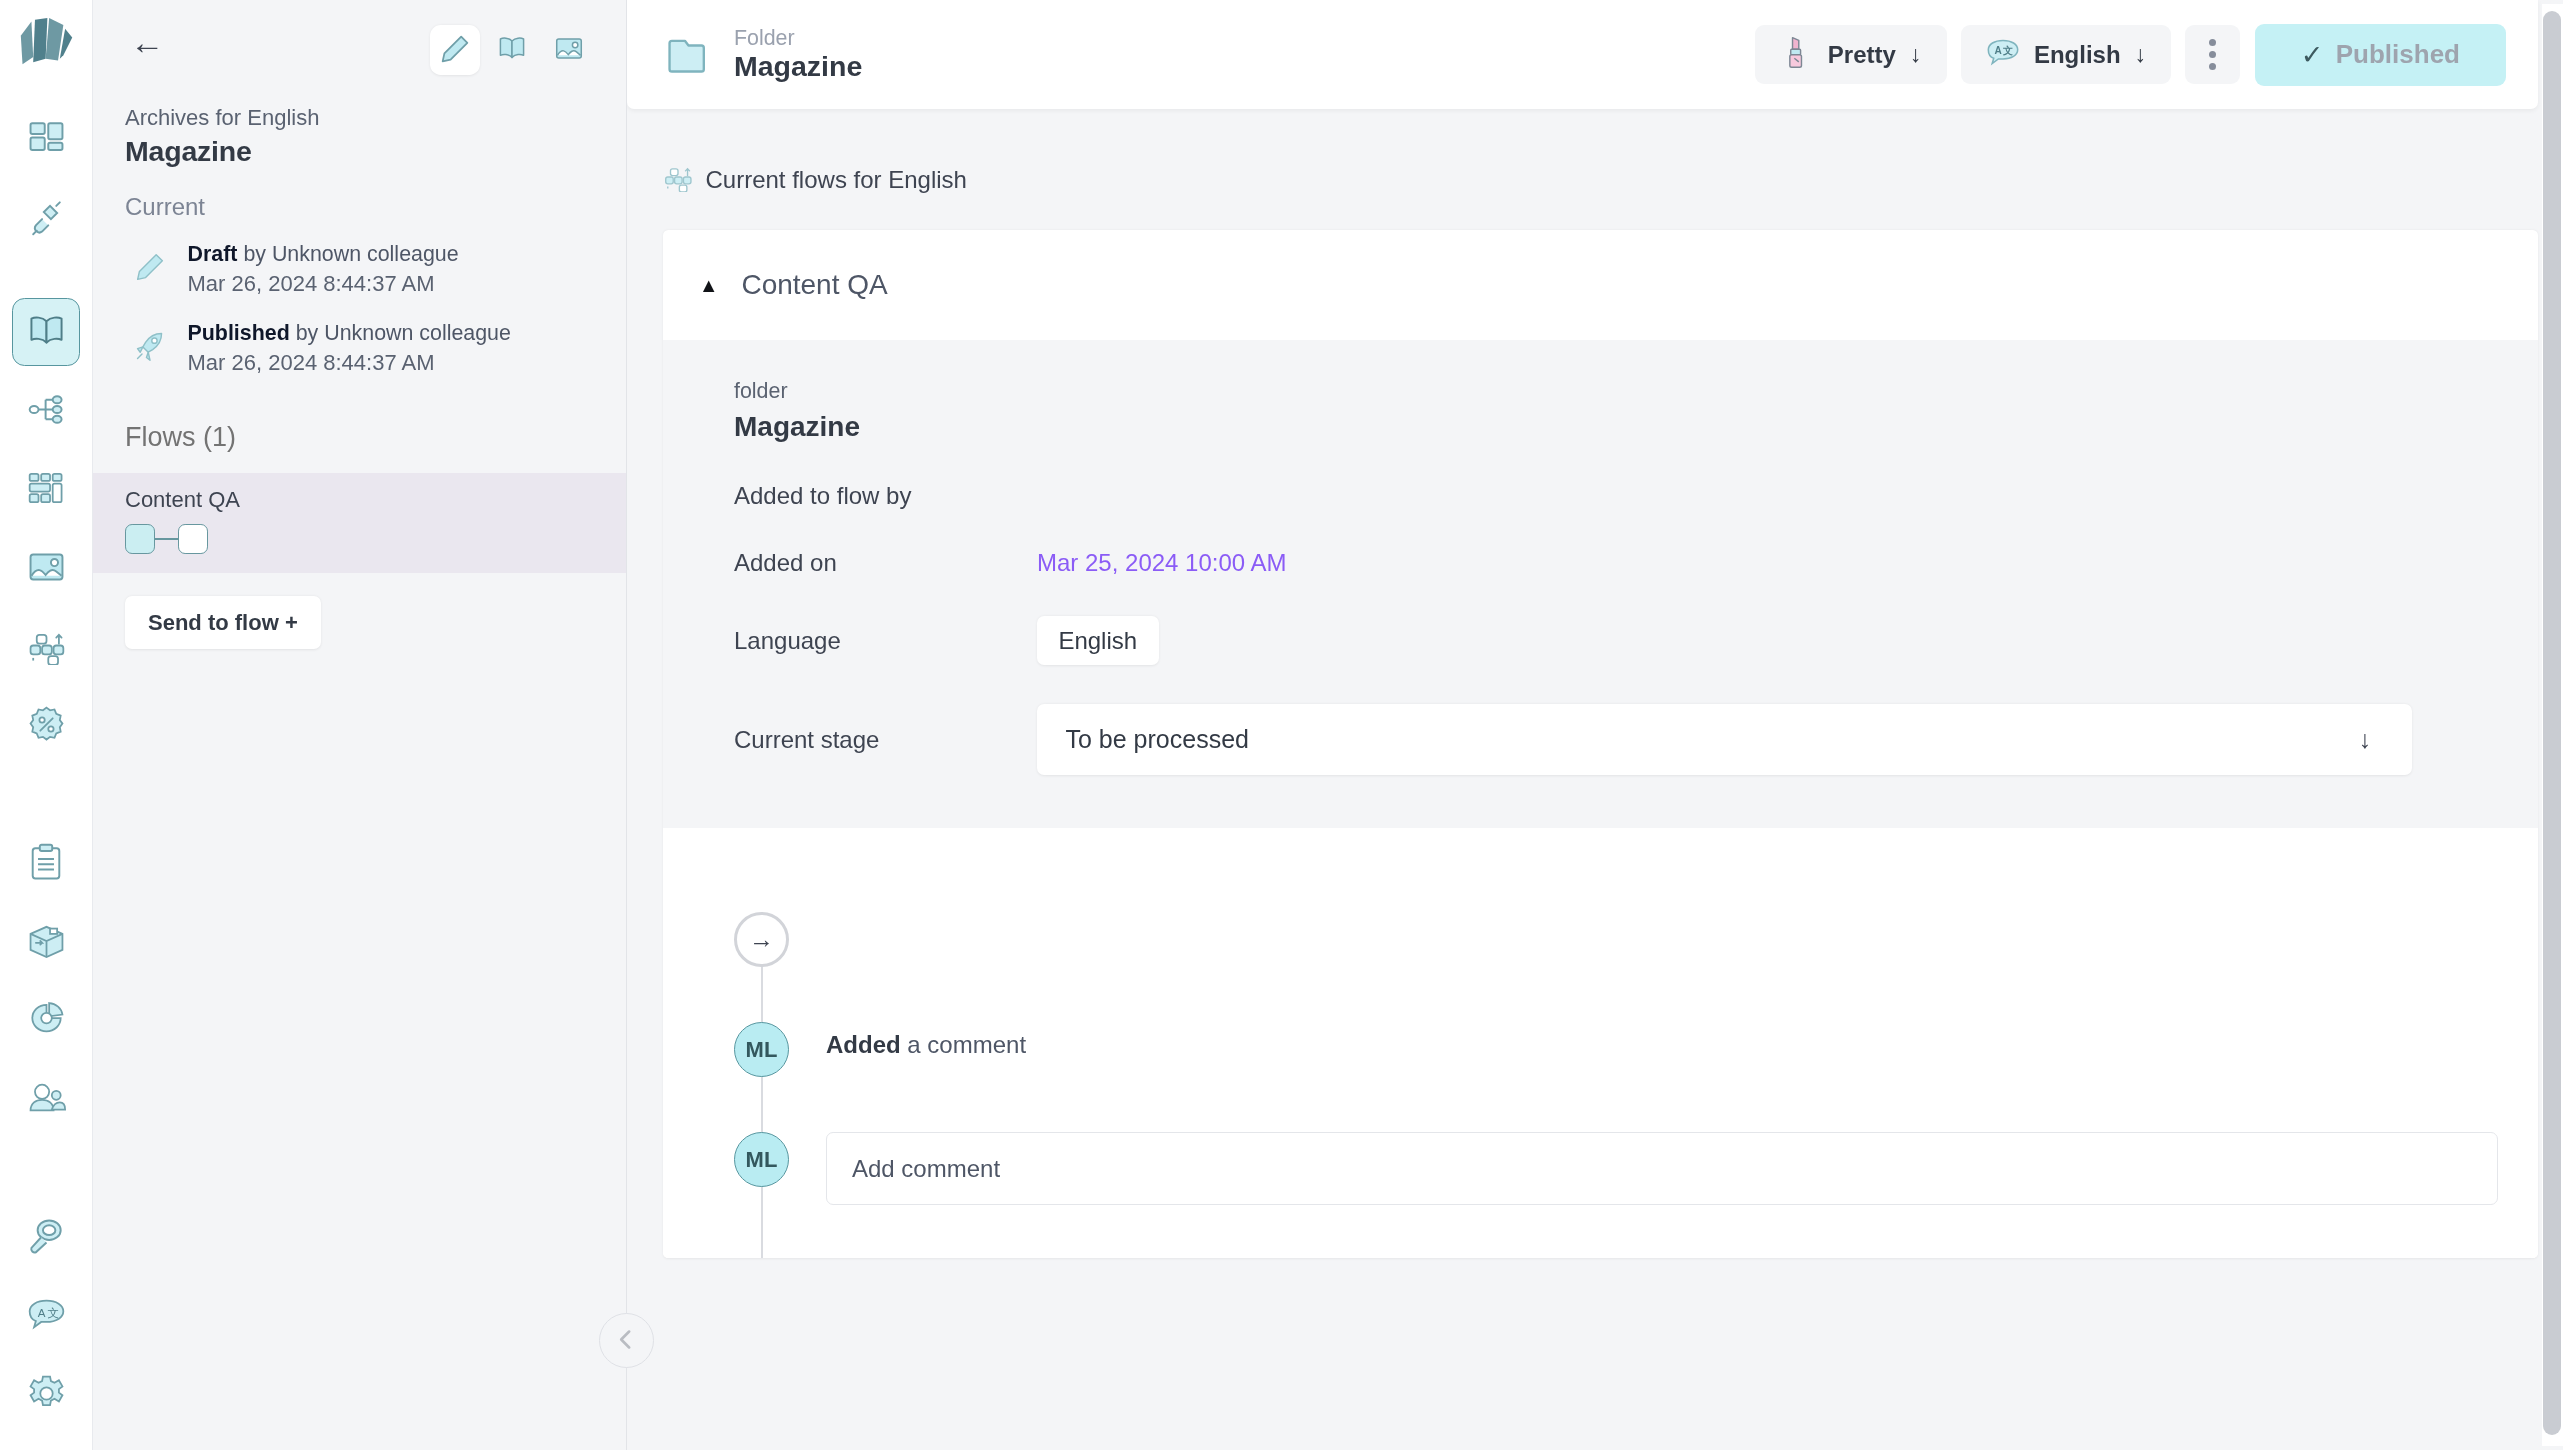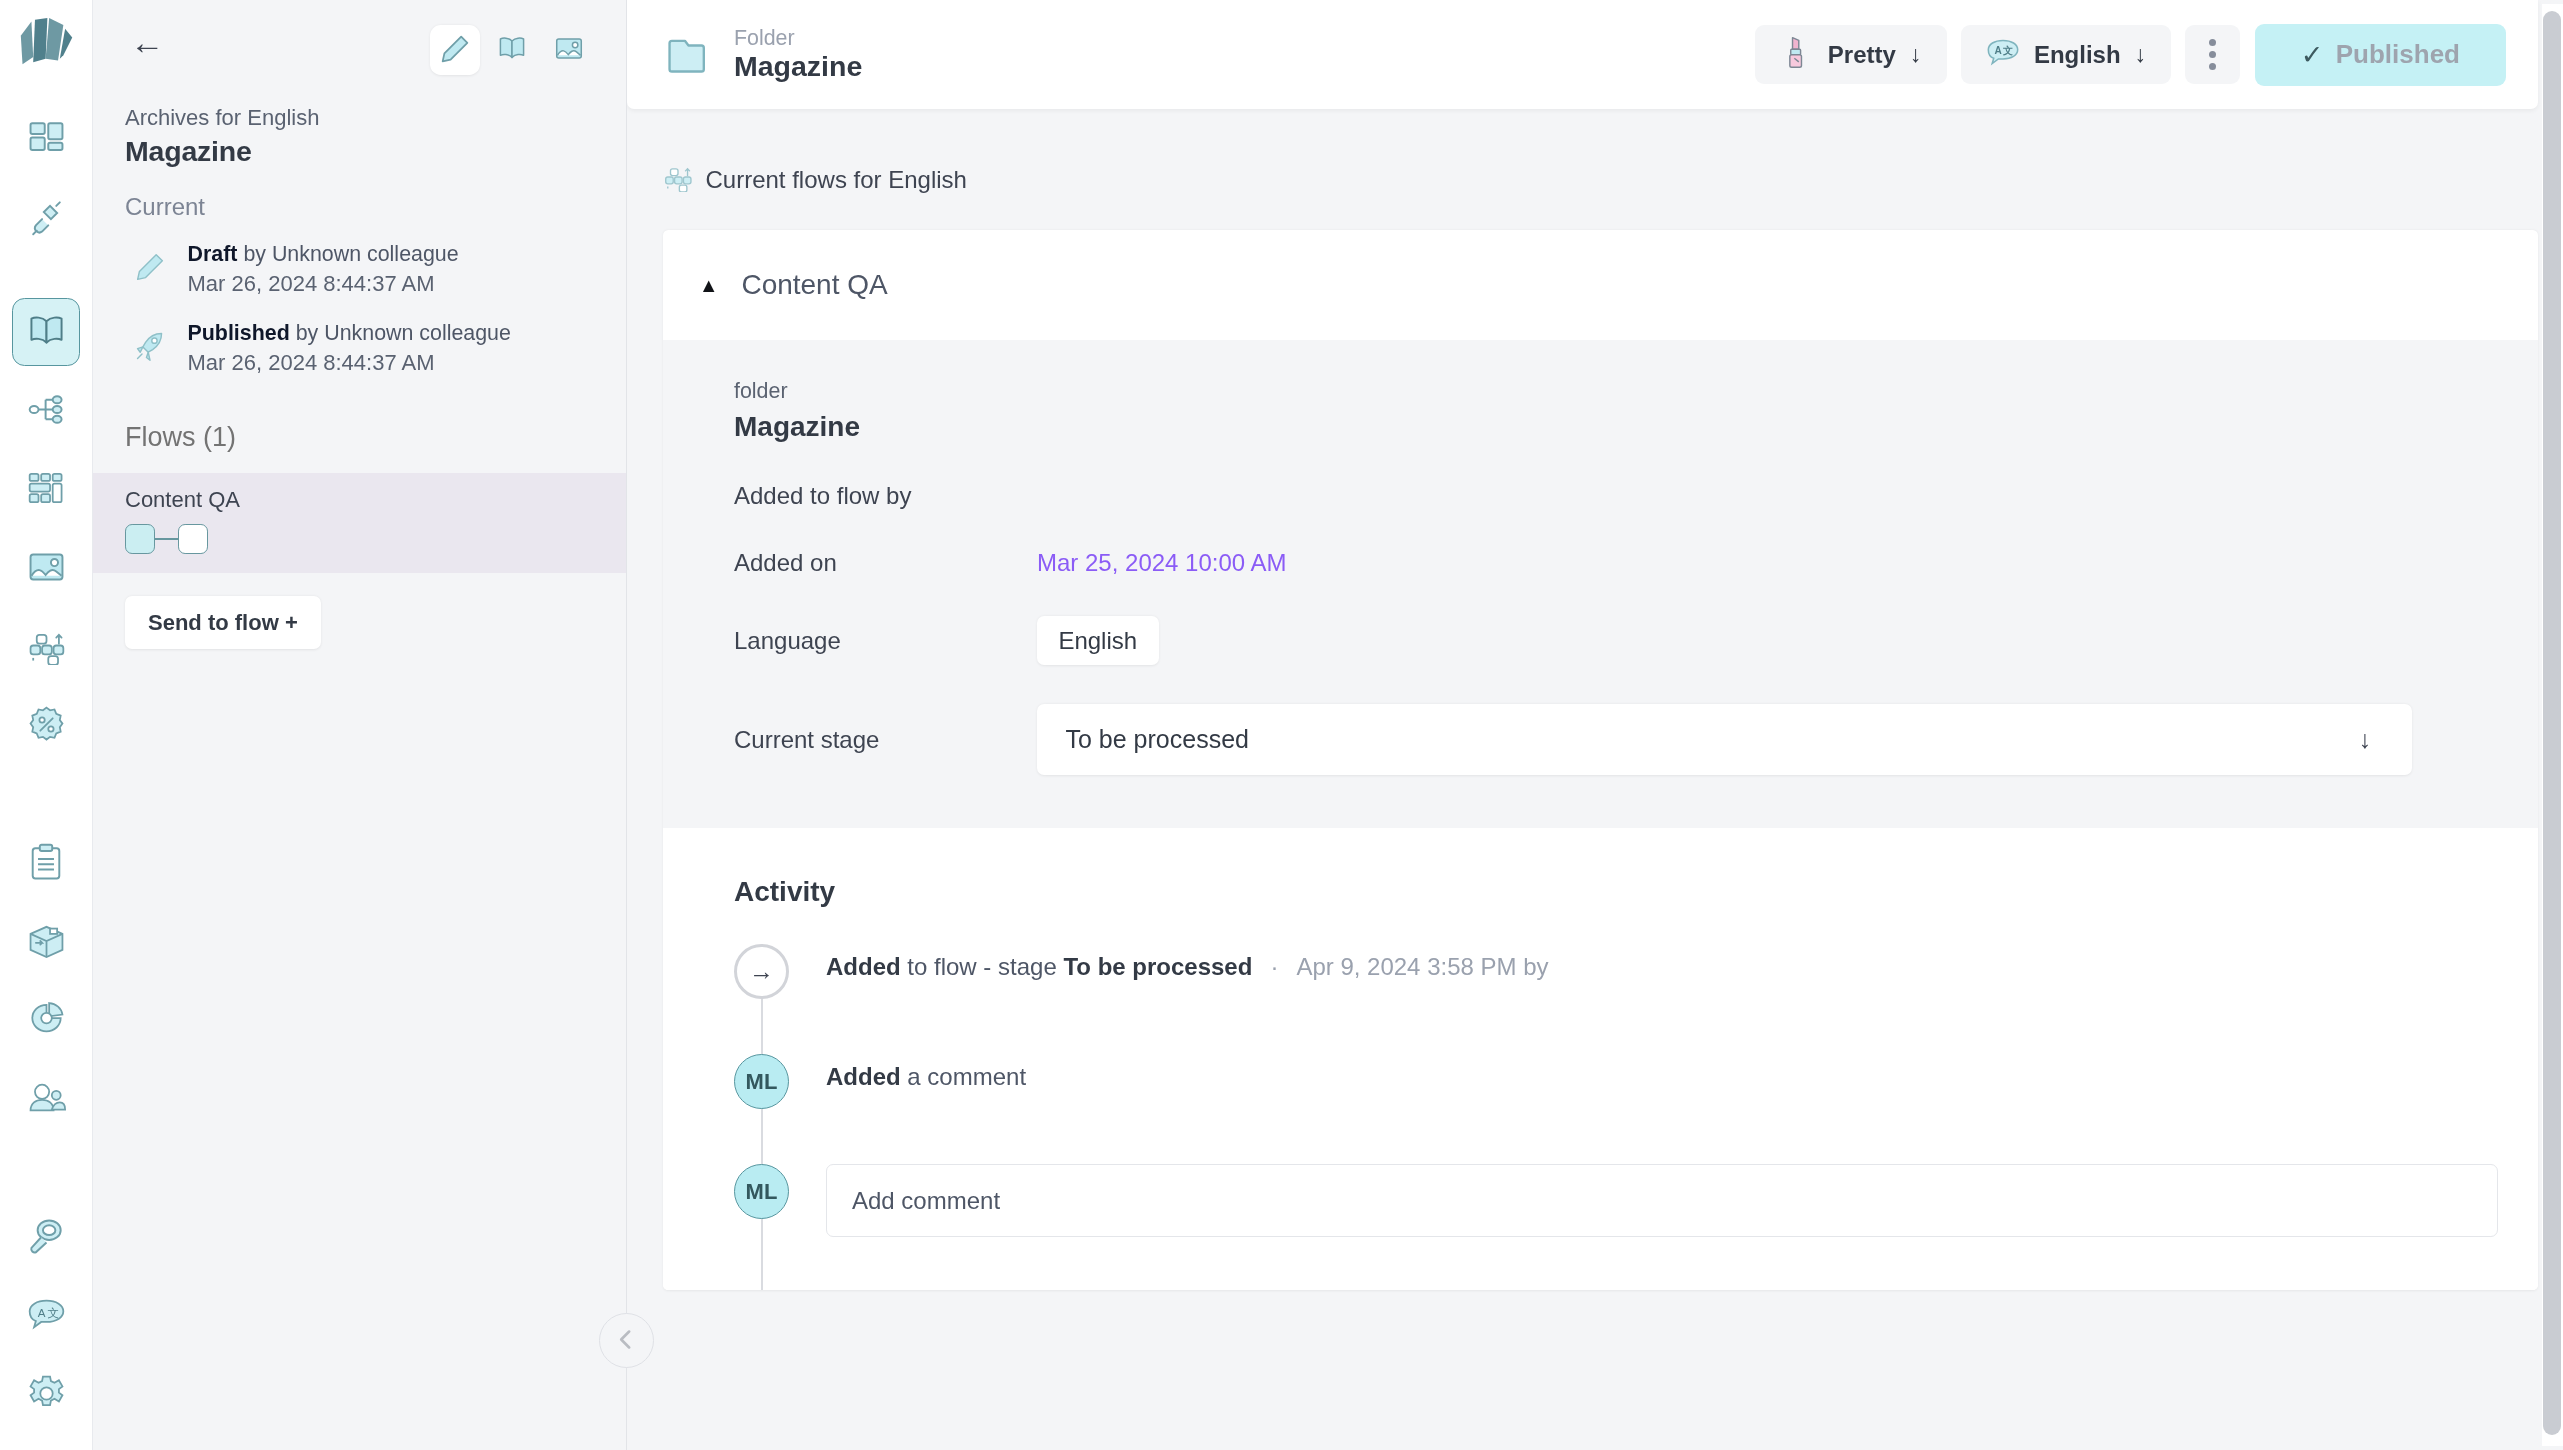--- a/index.html
+++ b/index.html
@@ -575,32 +575,26 @@
         <div class="frow">
           <div class="lab">Current stage</div>
           <div class="select">
             <span>To be processed</span>
             <span class="dn">↓</span>
           </div>
         </div>
       </div>
 
       <div class="activity">
-        <div class="act-title">Activity</div>
 
         <div class="timeline">
           <div class="tl-line"></div>
 
           <div class="tl-row">
             <div class="tl-dot ring">→</div>
-            <div class="tl-body">
-              <div class="tl-main">
-                <b>Added</b><span> to flow - stage </span><b>To be processed</b><span class="tl-sep">·</span><span class="tl-time">Apr 9, 2024 3:58 PM by</span>
-              </div>
-            </div>
           </div>
 
           <div class="tl-row" style="margin-top:55px;">
             <div class="tl-dot av">ML</div>
             <div class="tl-body">
               <div class="tl-main">
                 <b>Added</b><span> a comment</span>
               </div>
             </div>
           </div>

